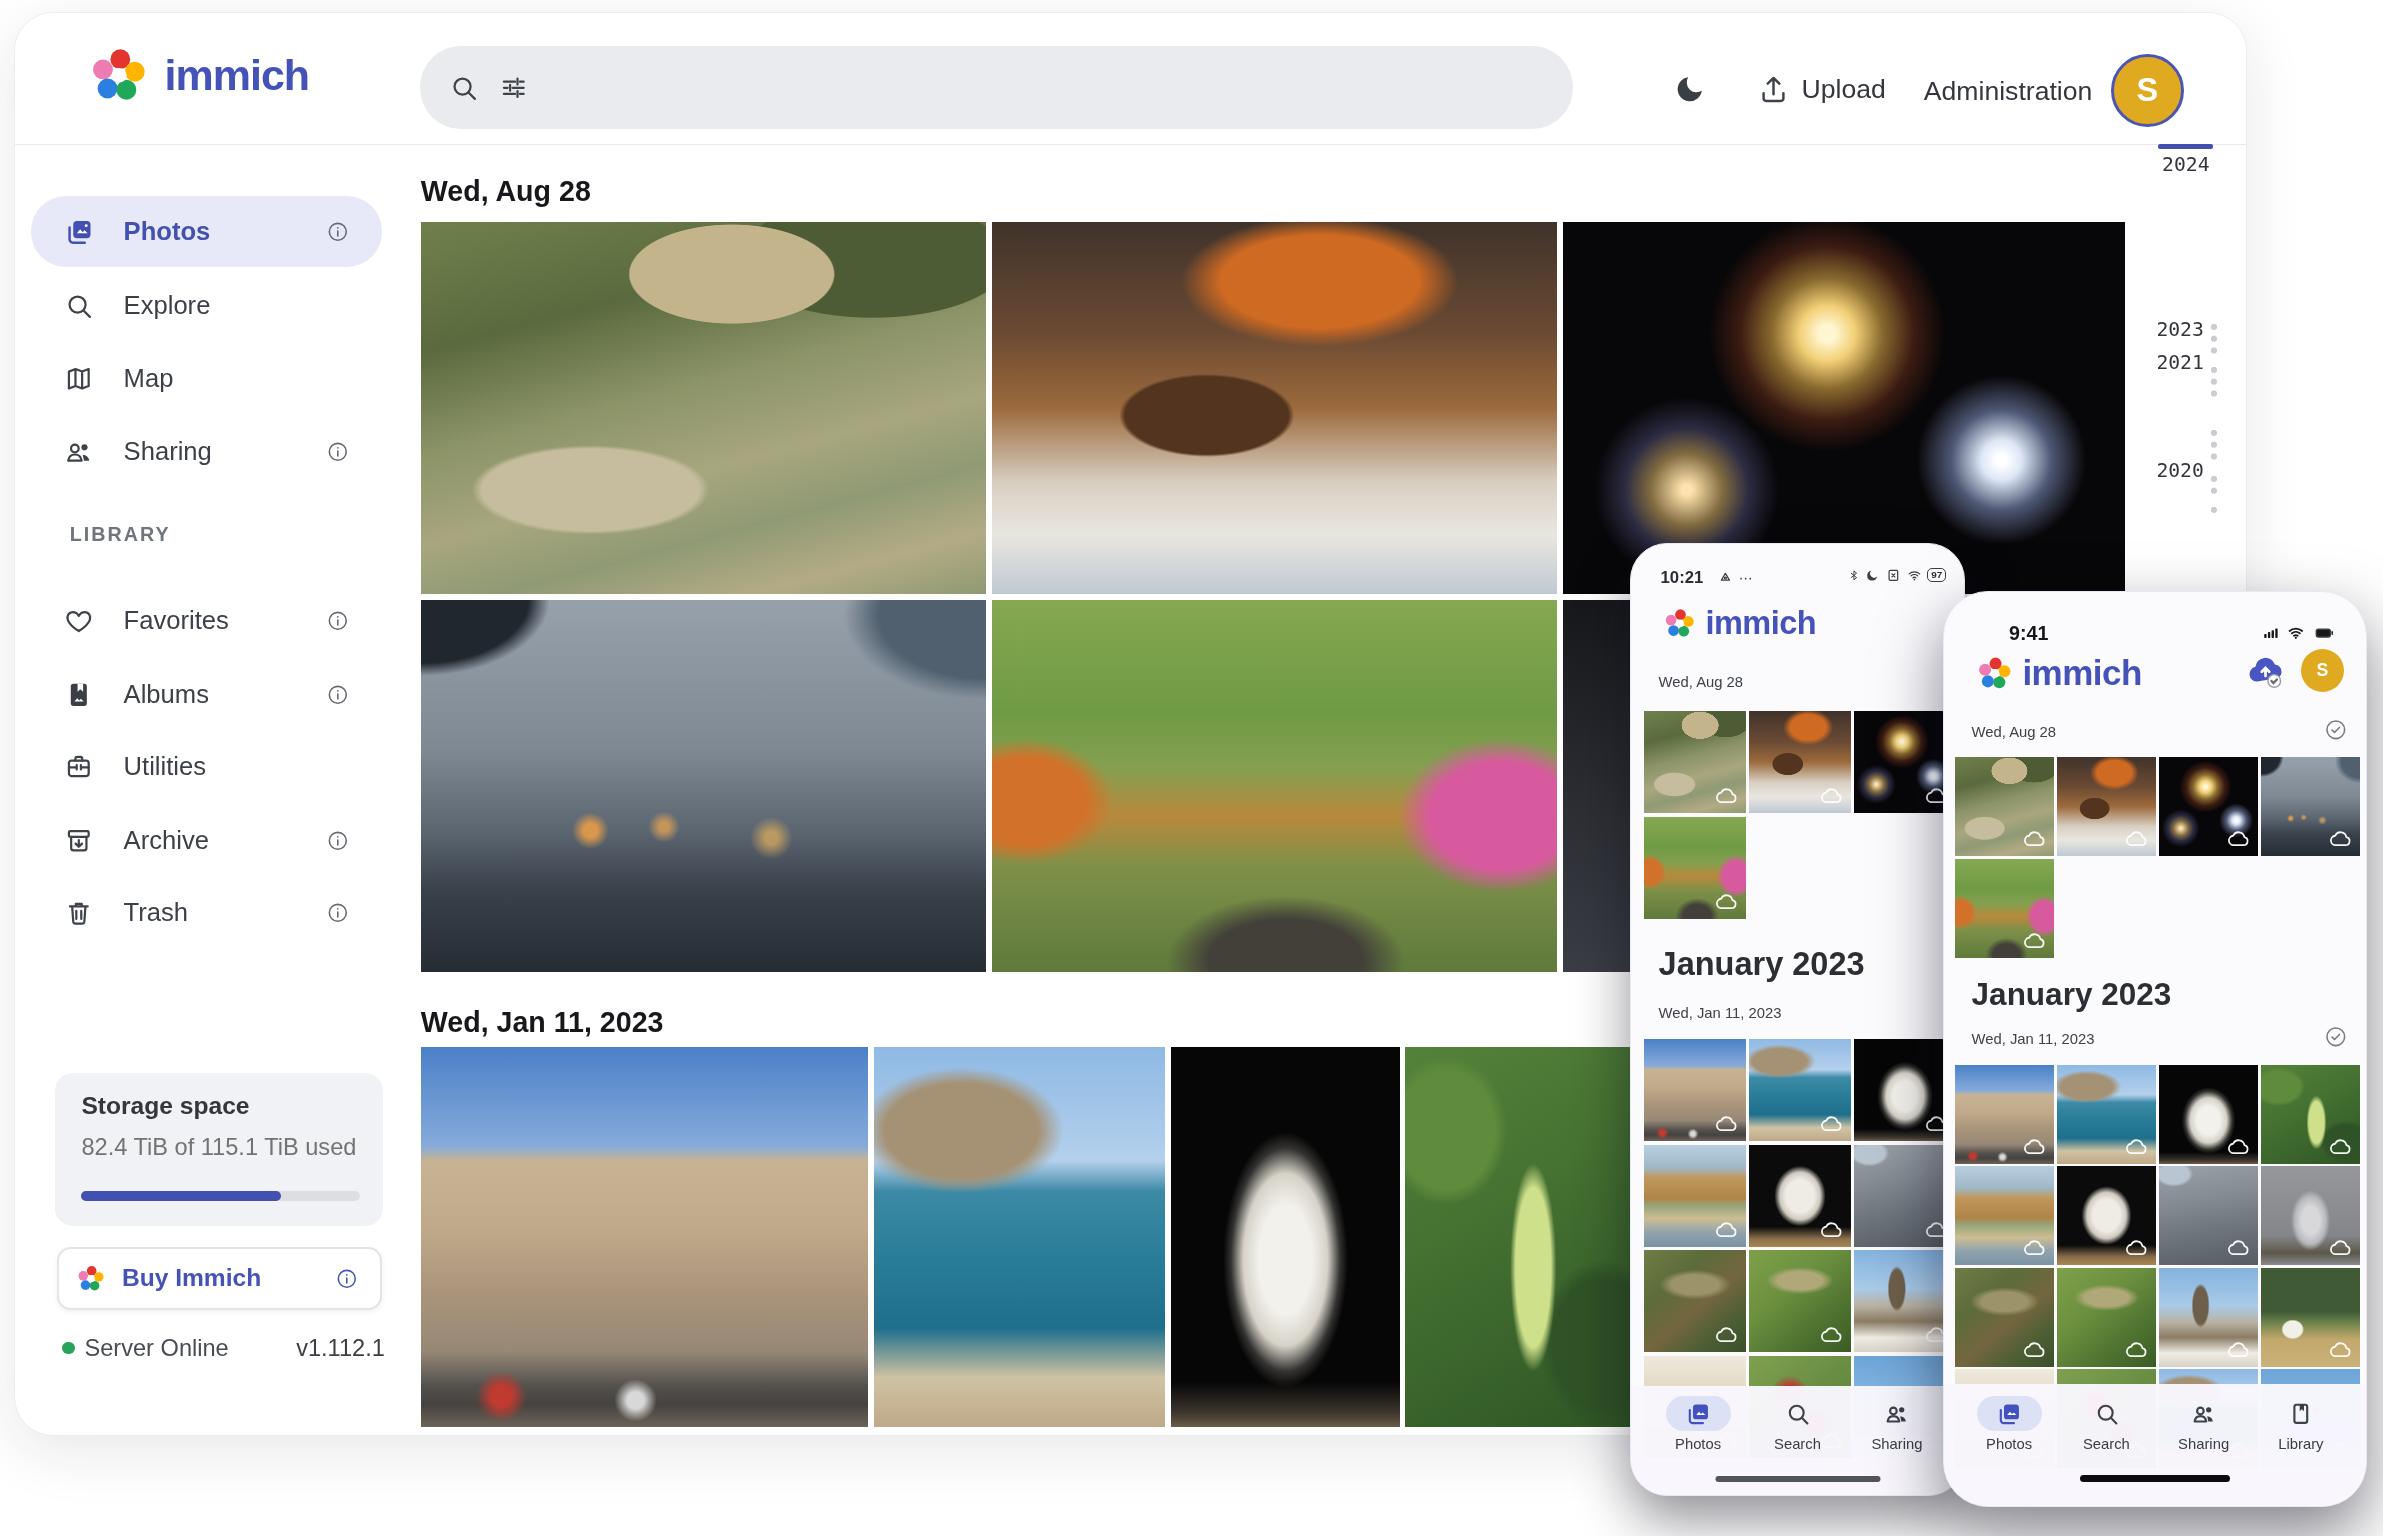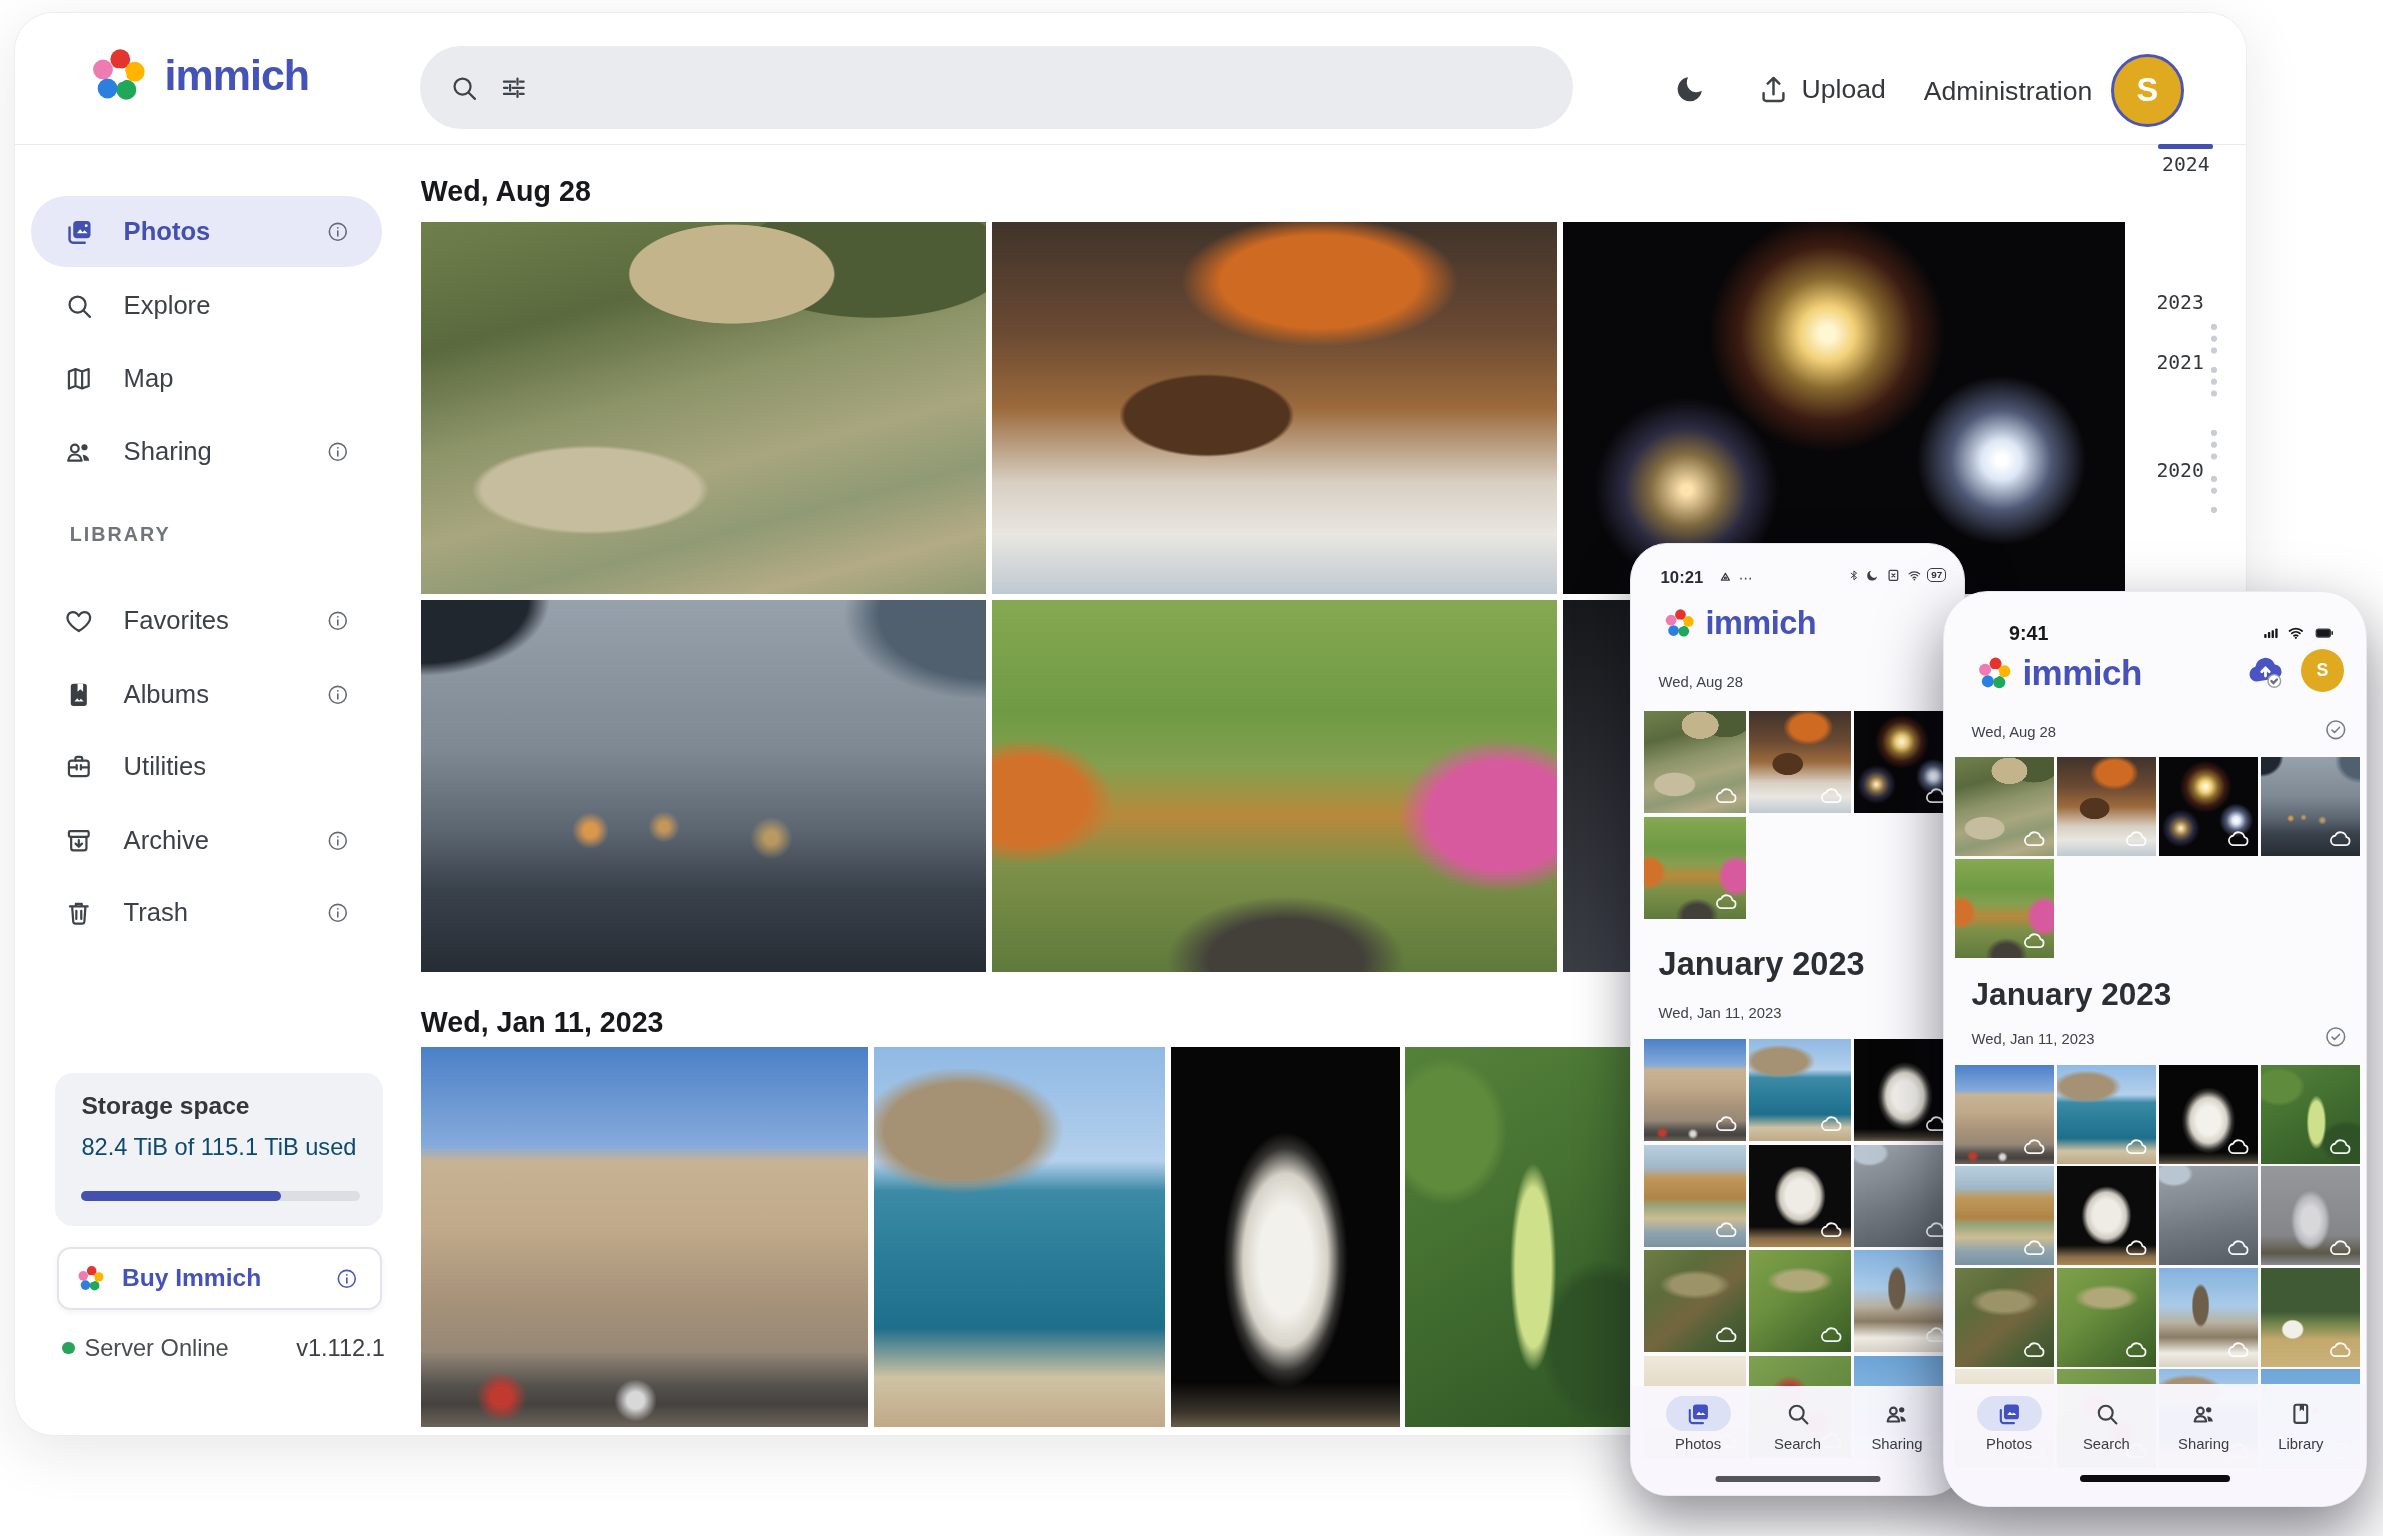--- a/index.html
+++ b/index.html
@@ -26,21 +26,21 @@
 .sitem{position:absolute;left:15.8px;width:351px;height:71px;border-radius:35px;display:flex;align-items:center;cursor:pointer}
 .sitem .sicon{position:absolute;left:33px;width:29.6px;height:29.6px}
 .sitem .slabel{position:absolute;left:93px;font-size:25.6px;color:#3c4047;font-weight:500}
 .sitem.active{background:#e7e9f8}
 .sitem.active .slabel{color:#4250af;font-weight:700}
 .sitem .info{position:absolute;left:295px;width:23.6px;height:23.6px}
 .info .ic{width:23.6px;height:23.6px;stroke:#63686f;stroke-width:1.6}
 .liblabel{position:absolute;left:55px;top:510px;font-size:19.7px;color:#70757d;letter-spacing:2px;font-weight:600}
 .storage{position:absolute;left:40px;top:1060px;width:328px;height:153px;background:#f1f2f5;border-radius:17.7px}
 .storage .t{position:absolute;left:26.6px;top:19.7px;font-size:24.6px;font-weight:700;color:#33363b}
-.storage .u{position:absolute;left:26.6px;top:61px;font-size:23.6px;color:#0c4a6e}
+.storage .u{position:absolute;left:26.6px;top:61px;font-size:23.6px;color:#737373}
 .storage .track{position:absolute;left:26.6px;top:118px;width:279px;height:9.9px;border-radius:4.9px;background:#dcdee4}
 .storage .fill{height:9.9px;border-radius:4.9px;background:#4250af}
 .buybtn{position:absolute;left:42px;top:1234px;width:325px;height:63px;background:#fff;border:2px solid #e3e4e9;border-radius:13.8px;box-shadow:0 2px 5.9px rgba(20,20,40,.06);display:flex;align-items:center;cursor:pointer}
 .buybtn .flower{width:29.6px;height:29.6px;margin-left:17.7px}
 .buybtn .bl{margin-left:15.8px;font-size:24.6px;font-weight:700;color:#4553b8}
 .buybtn .info{position:absolute;right:21.7px}
 .buybtn .info .ic{stroke:#4553b8}
 .serverrow{position:absolute;left:47px;top:1321px;width:329px;height:27.6px}
 .sdot{position:absolute;left:0;top:7.9px;width:12.8px;height:12.8px;border-radius:50%;background:#27a35a}
 .sslabel{position:absolute;left:22.7px;top:1px;font-size:23.6px;color:#494d53}
@@ -351,21 +351,21 @@
         <div class="tile ph-fortress" title="stone fortress walls" style="width: 447px; height: 380px;"></div>
         <div class="tile ph-coastal" title="coastal town and sea" style="width: 291px; height: 380px;"></div>
         <div class="tile ph-bust" title="white sculpture bust on black" style="width: 229px; height: 380px;"></div>
         <div class="tile ph-seagrape" title="green sea-grape plant" style="width: 229px; height: 380px;"></div>
       </div>
   </main>
 
   <aside class="tl">
     <div class="curline"></div>
     <div class="cur yr" style="position:absolute;left:2px;top:26.6px;width:110px">2024</div>
-    <div class="yr" style="top:164px">2023</div>
+    <div class="yr" style="top:191px">2023</div>
     <div class="dots" style="top:195px;height:35px"></div>
     <div class="yr" style="top:224px">2021</div>
     <div class="dots" style="top:238px;height:35px"></div>
     <div class="dots" style="top:301px;height:35px"></div>
     <div class="yr" style="top:332px">2020</div>
     <div class="dots" style="top:347px;height:23.6px"></div>
     <div class="dots" style="top:378px;height:11.8px"></div>
   </aside>
 </div>
 

